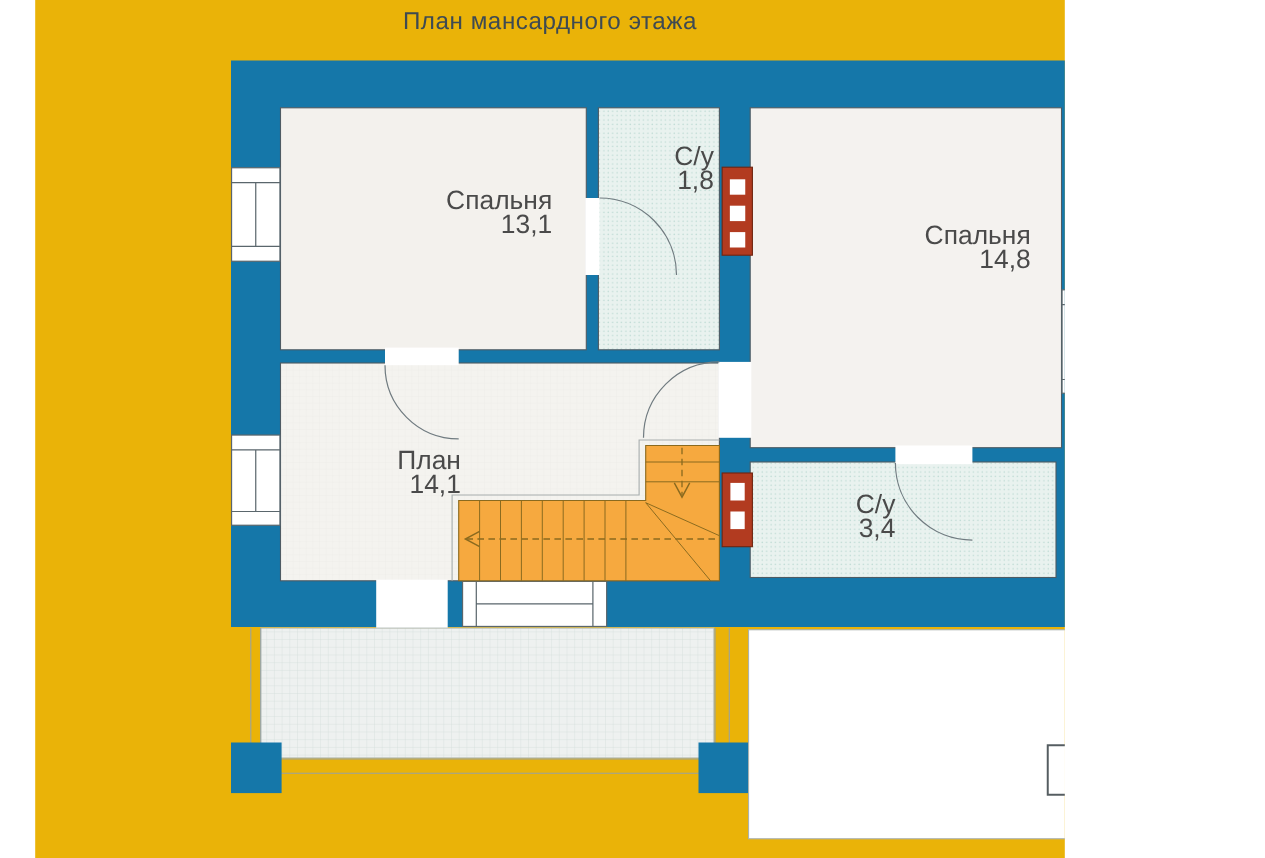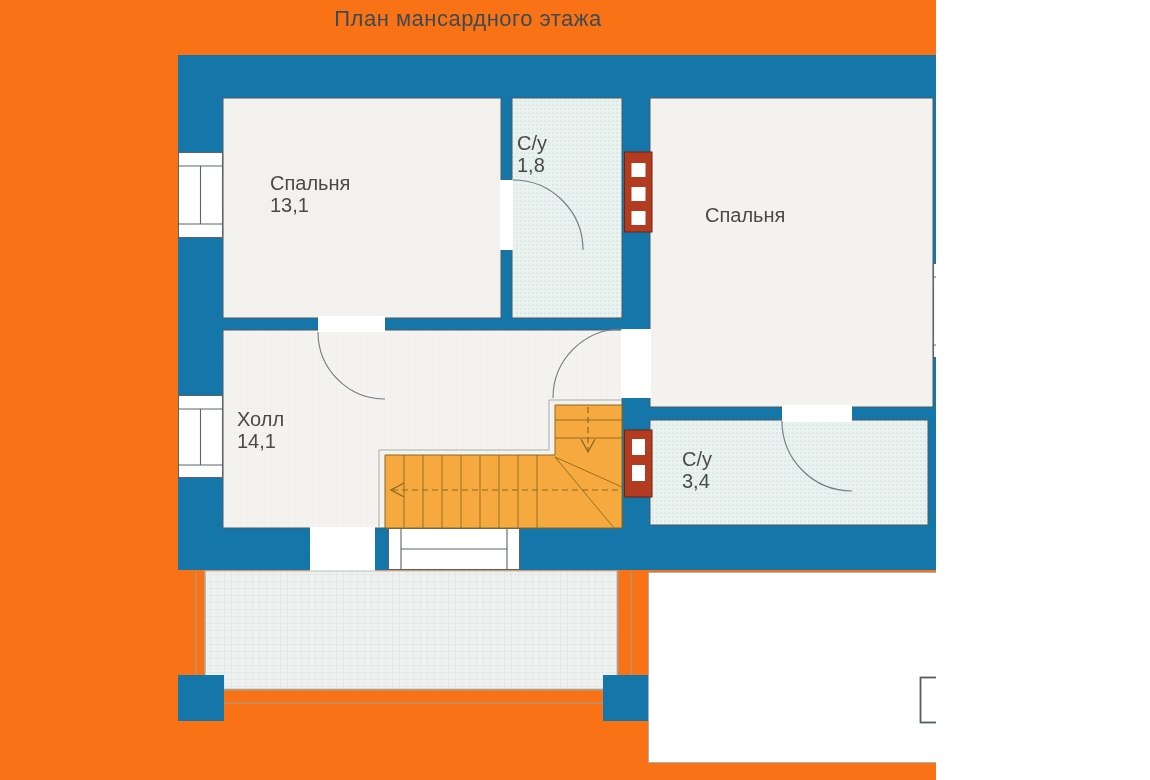--- a/index.html
+++ b/index.html
@@ -1,21 +1,21 @@
 <!DOCTYPE html>
 <html style="--wall: #1577a9; --stairs: #f6a93f; --chimney: #b23b20; --bath-fill: #e9f2ef; --room-fill: #f3f1ed; --hall-fill: #f4f3ef; --balcony-fill: #eef1f0; --text: #4a4a4a;"><head>
 <meta charset="utf-8">
 <style>
   html,body{margin:0;padding:0;background:#ffffff;}
-  #stage{position:relative;width:936px;height:780px;background:#f97316;overflow:hidden;
-         font-family:"Liberation Sans", sans-serif;}
+  #stage{position:relative;width:936px;height:780px;background:#eab308;overflow:hidden;
+         font-family:"Liberation Sans", sans-serif;margin-left:32px;}
   #plan-svg{position:absolute;left:0;top:0;width:1150px;height:780px;}
   .title{position:absolute;top:6px;left:0;right:0;text-align:center;
          font-size:22px;letter-spacing:.5px;color:#3e4a52;}
-  .rlabel{position:absolute;text-align:left;font-size:20px;line-height:22px;color:#4a4a4a;}
+  .rlabel{position:absolute;text-align:right;font-size:24px;line-height:22px;color:#4a4a4a;}
   
   .wallfill{fill:var(--wall,#1577a9);}
   .roomline{stroke:#4e5b63;stroke-width:1;}
   .thin{stroke:#707b80;stroke-width:1.1;fill:none;}
   .winline{stroke:#5a666c;stroke-width:1.1;}
   .stairline{stroke:#8a6a1f;stroke-width:0.9;}
   .balline{stroke:#99a39f;stroke-width:1;}
 </style>
 </head>
 <body>
@@ -117,23 +117,24 @@
   <div class="rlabel" style="left:270px;top:172px;width:200px;">
     <div>Спальня</div>
     <div>13,1</div>
   </div>
   <div class="rlabel" style="left:517px;top:132px;width:100px;">
     <div>С/у</div>
     <div>1,8</div>
   </div>
   <div class="rlabel" style="left:705px;top:204px;width:200px;">
     <div>Спальня</div>
+    <div>14,8</div>
   </div>
   <div class="rlabel" style="left:237px;top:408px;width:150px;">
-    <div>Холл</div>
+    <div>План</div>
     <div>14,1</div>
   </div>
   <div class="rlabel" style="left:682px;top:448px;width:100px;">
     <div>С/у</div>
     <div>3,4</div>
   </div>
 
 </div>
 
 </body></html>

